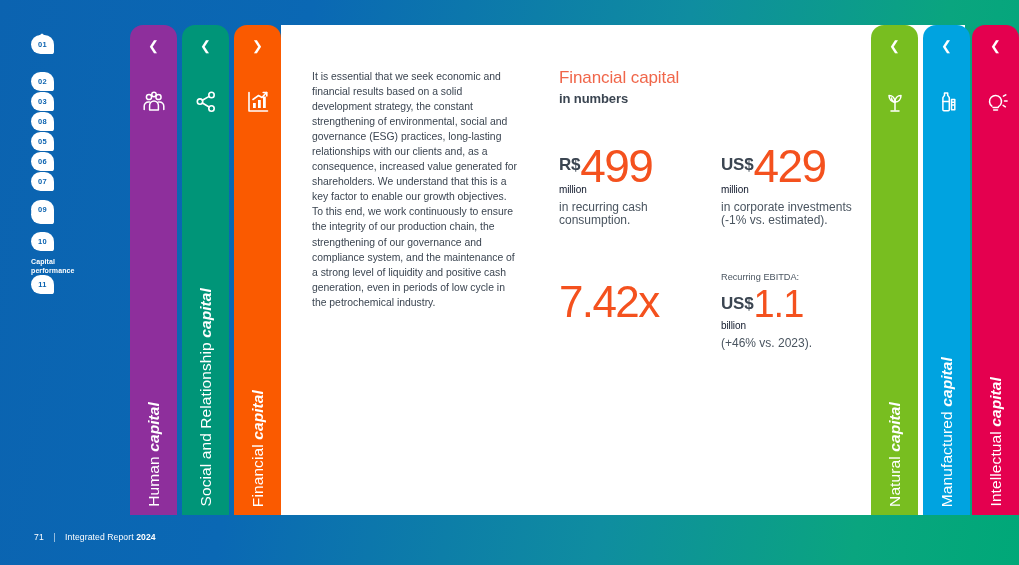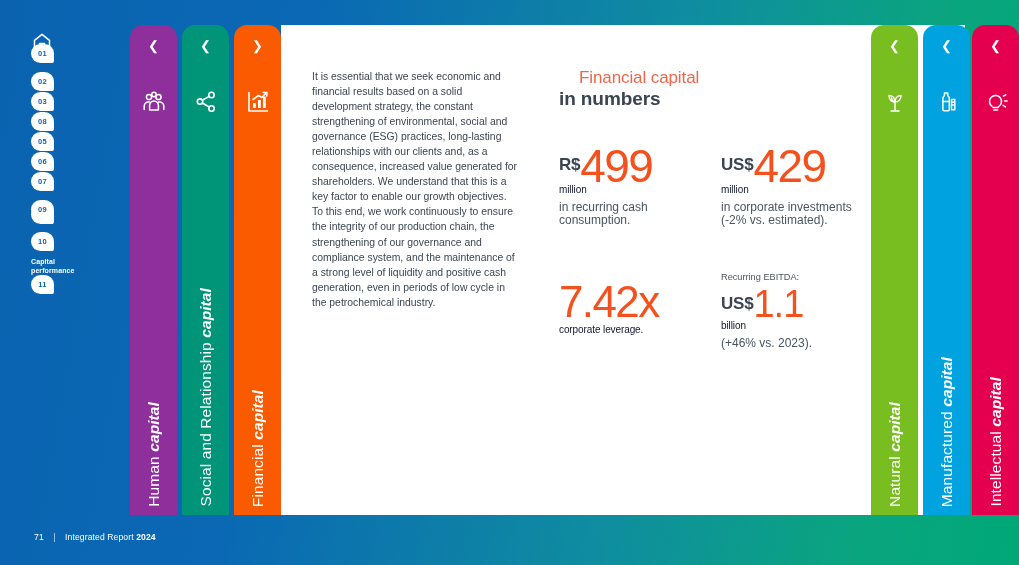--- a/index.html
+++ b/index.html
@@ -51,22 +51,22 @@
 
   
   #page{position:absolute;left:281px;top:25px;width:684px;height:490px;background:#fff;}
 
   #bodycopy{
     position:absolute;left:31px;top:44px;width:208px;
     font-size:10.4px;line-height:15.05px;color:#3b4551;text-align:left;
   }
 
   #numbers{position:absolute;left:278px;top:42px;width:290px;}
-  .hd1{font-size:17px;color:#f0664a;line-height:21px;letter-spacing:-.1px;margin-left:20px;}
-  .hd2{font-size:19px;color:#3b4551;font-weight:700;line-height:21px;letter-spacing:-.1px;}
+  .hd1{font-size:17px;color:#f0664a;line-height:21px;letter-spacing:-.1px;}
+  .hd2{font-size:13px;color:#3b4551;font-weight:700;line-height:21px;letter-spacing:-.1px;}
 
   .statgrid{position:absolute;left:278px;top:118px;width:300px;}
   .stat{position:absolute;width:150px;}
   .stat .line1{white-space:nowrap;line-height:44px;height:44px;}
   .stat .cur{font-size:17px;font-weight:700;color:#3b4551;vertical-align:12px;letter-spacing:-.2px;}
   .stat .big{font-size:46px;color:#f4511e;letter-spacing:-1.6px;}
   .stat .unit{font-size:10px;font-weight:400;color:#0f172a;display:block;margin-top:-3px;letter-spacing:-.1px;}
   .stat .cap{font-size:12px;color:#4a5560;line-height:12.6px;margin-top:6px;}
   .stat .pre{font-size:9.2px;color:#4a5560;line-height:12.6px;margin-bottom:1px;}
 
@@ -88,21 +88,21 @@
 </style>
 </head>
 <body>
 
 <div id="rail">
   <span class="home">
     <svg viewBox="0 0 24 24" width="20" height="20" fill="none" stroke="#fff" stroke-width="1.8" stroke-linejoin="round" stroke-linecap="round">
       <path d="M3 11.2 12 4l9 7.2V20a1 1 0 0 1-1 1h-5v-6H9v6H4a1 1 0 0 1-1-1z"></path>
     </svg>
   </span>
-  <div class="chip" style="top:44px">01</div>
+  <div class="chip" style="top:35px">01</div>
   <div class="chip" style="top:72px">02</div>
   <div class="chip" style="top:92px">03</div>
   <div class="chip" style="top:112px">08</div>
   <div class="chip" style="top:132px">05</div>
   <div class="chip" style="top:152px">06</div>
   <div class="chip" style="top:172px">07</div>
   <div class="chip" style="top:205px">08</div>
   <div class="chip" style="top:200px">09</div>
   <div class="chip" style="top:232px">10</div>
   <div class="caplabel">Capital<br>performance</div>
@@ -169,28 +169,27 @@
       </div>
       <span class="unit">million</span>
       <div class="cap">in recurring cash consumption.</div>
     </div>
 
     <div class="stat" id="stat-invest">
       <div class="line1">
         <span class="cur">US$</span><span class="big">429</span>
       </div>
       <span class="unit">million</span>
-      <div class="cap">in corporate investments (-2% vs. estimated).</div>
+      <div class="cap">in corporate investments (-1% vs. estimated).</div>
     </div>
 
     <div class="stat" id="stat-leverage">
       <div class="line1">
         <span class="big">7.42x</span>
       </div>
-      <span class="unit">corporate leverage.</span>
     </div>
 
     <div class="stat" id="stat-ebitda">
       <div class="pre">Recurring EBITDA:</div>
       <div class="line1">
         <span class="cur">US$</span><span class="big">1.1</span>
       </div>
       <span class="unit">billion</span>
       <div class="cap">(+46% vs. 2023).</div>
     </div>

